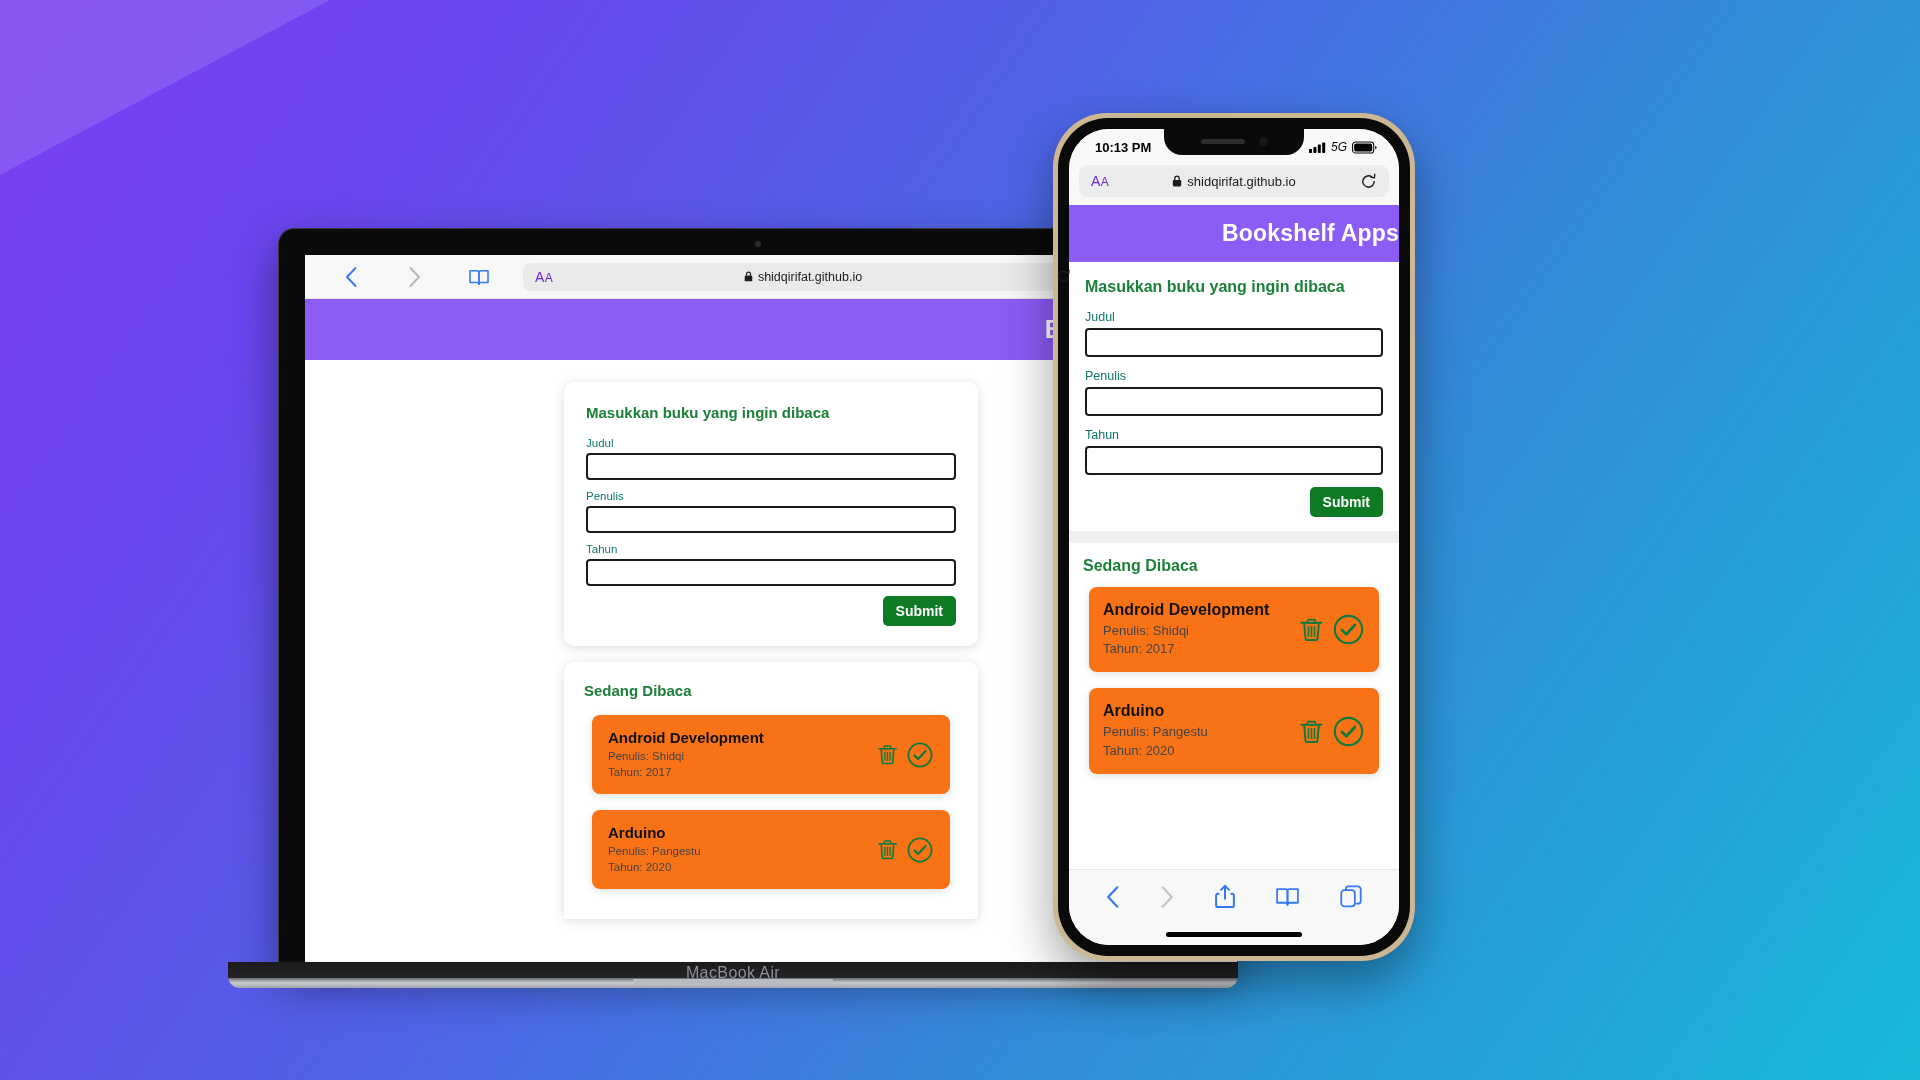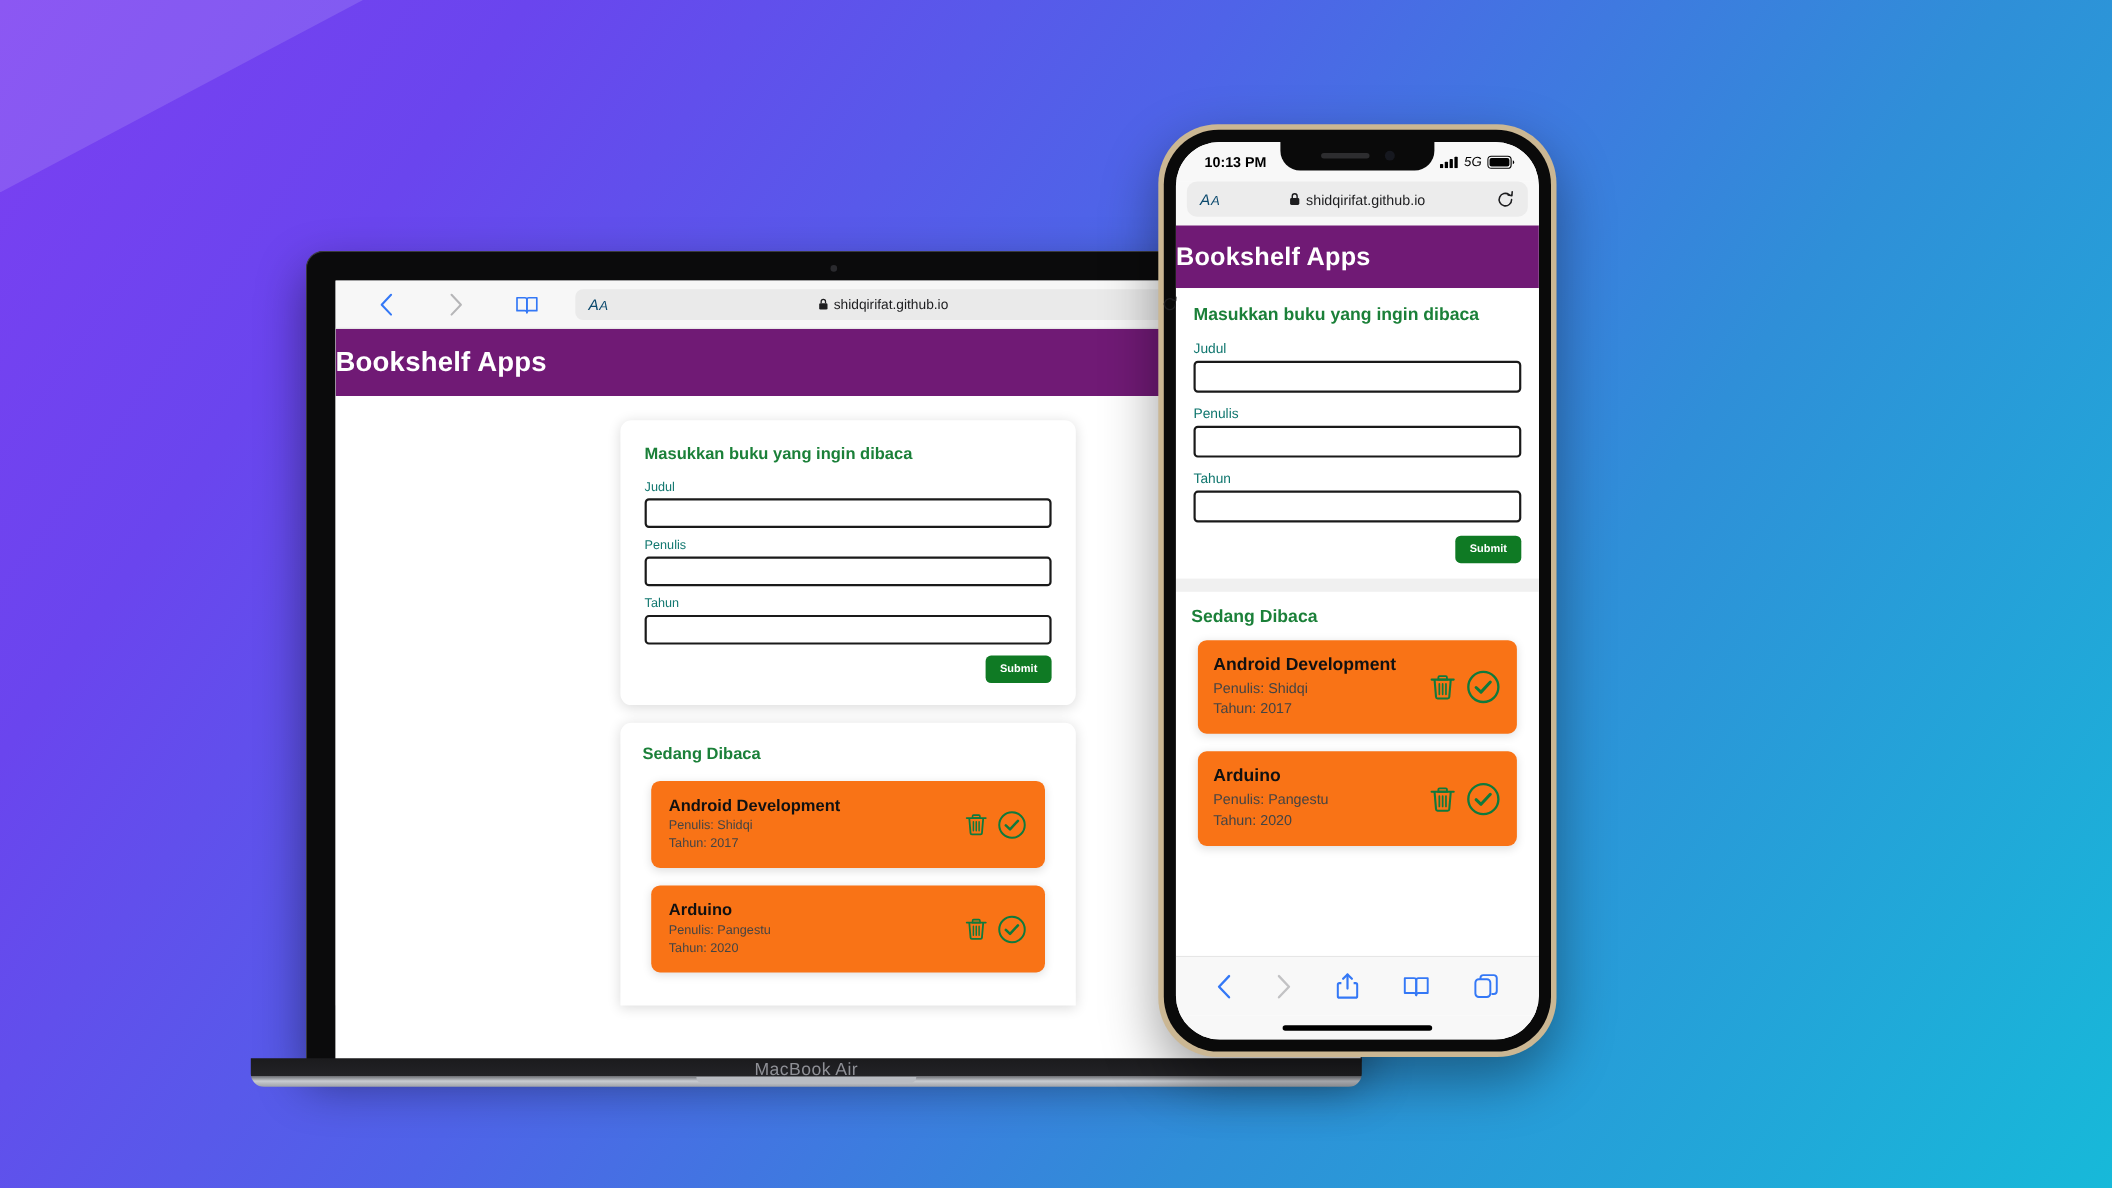--- a/index.html
+++ b/index.html
@@ -44,53 +44,53 @@
   
   .lt-toolbar {
     height: 44px; background: #f7f7f7; display: flex; align-items: center;
     padding: 0 14px; gap: 0; border-bottom: 1px solid #e2e2e2;
   }
   .lt-ico { width: 64px; display: flex; align-items: center; justify-content: center; }
   .lt-addr {
     flex: 1; height: 28px; margin: 0 12px; background: #eaeaea; border-radius: 7px;
     display: flex; align-items: center; padding: 0 12px; position: relative;
   }
-  .lt-aa { font-size: 12px; color: #0c4a6e; letter-spacing: .5px; font-style: italic; }
+  .lt-aa { font-size: 12px; color: #6d28d9; letter-spacing: .5px; }
   .lt-aa .big { font-size: 14px; }
   .lt-url {
     position: absolute; left: 0; right: 0; text-align: center;
     font-size: 12.5px; color: #1d1d1f; display: flex; align-items: center;
     justify-content: center; gap: 5px; pointer-events: none;
   }
   .lt-reload { margin-left: auto; z-index: 2; }
   
   .page { background: #fff; height: calc(100% - 44px); overflow: hidden; position: relative; }
   .app-header {
-    background: #701a75; color: #fff; text-align: left;
+    background: #8b5cf6; color: #fff; text-align: right;
     font-weight: bold; letter-spacing: .2px;
   }
   .lt-app-header { padding: 16px 0; font-size: 25px; }
   .lt-body { background: #fff; padding: 22px 0 0 0; }
   .card {
     background: #fff; border-radius: 10px;
     box-shadow: 0 2px 12px rgba(0,0,0,0.14);
   }
   .lt-card { width: 414px; margin: 0 auto 16px auto; padding: 22px 22px 20px 22px; }
   .card-title {
     text-align: left; color: #1b8039; font-weight: bold; font-size: 15px;
     margin-bottom: 16px;
   }
   .field-label { color: #0f766e; font-weight: normal; font-size: 11.5px; margin-bottom: 4px; }
   .field-input {
     width: 100%; height: 27px; border: 2px solid #1a1a1a; border-radius: 4px;
     background: #fff; margin-bottom: 10px;
   }
   .btn-submit {
     background: #0f7a24; color: #fff; border: none; border-radius: 5px;
-    font-weight: bold; font-size: 10px; padding: 7px 13px; cursor: pointer;
+    font-weight: bold; font-size: 14px; padding: 7px 13px; cursor: pointer;
     display: block; margin-left: auto;
   }
   .lt-list-card { width: 414px; margin: 0 auto; padding: 20px 20px 14px 20px; border-radius: 10px 10px 0 0;}
   .book {
     background: #f97316; border-radius: 8px; box-shadow: 0 2px 9px rgba(0,0,0,0.13);
     padding: 14px 16px; margin: 0 8px 16px 8px;
     display: flex; align-items: center; justify-content: space-between;
   }
   .book-title { font-weight: bold; color: #111; }
   .book-meta { color: #444; }

